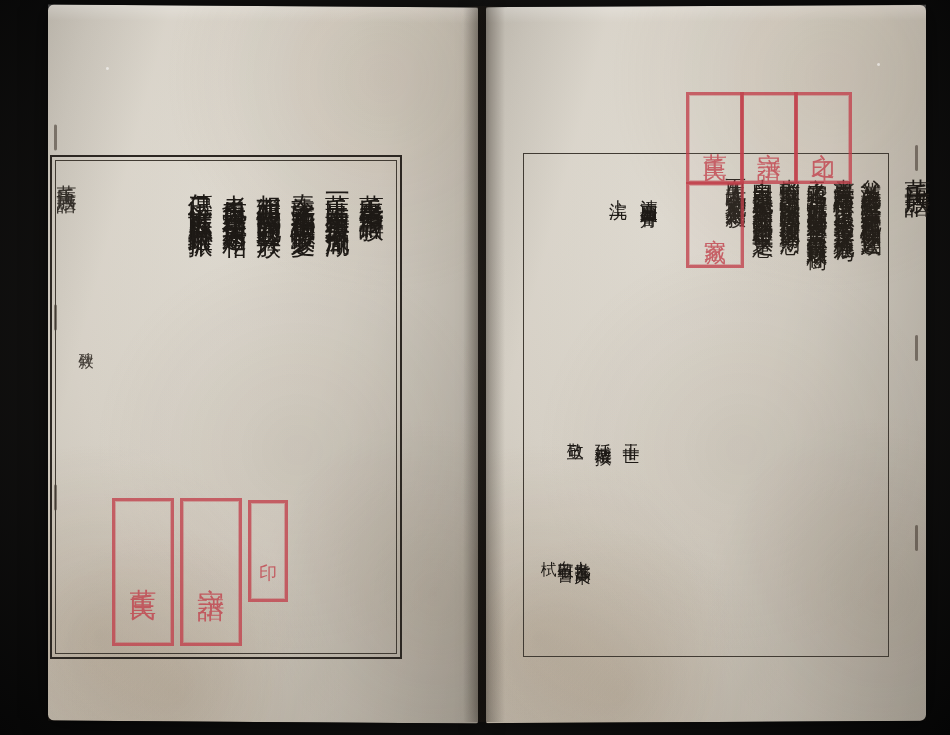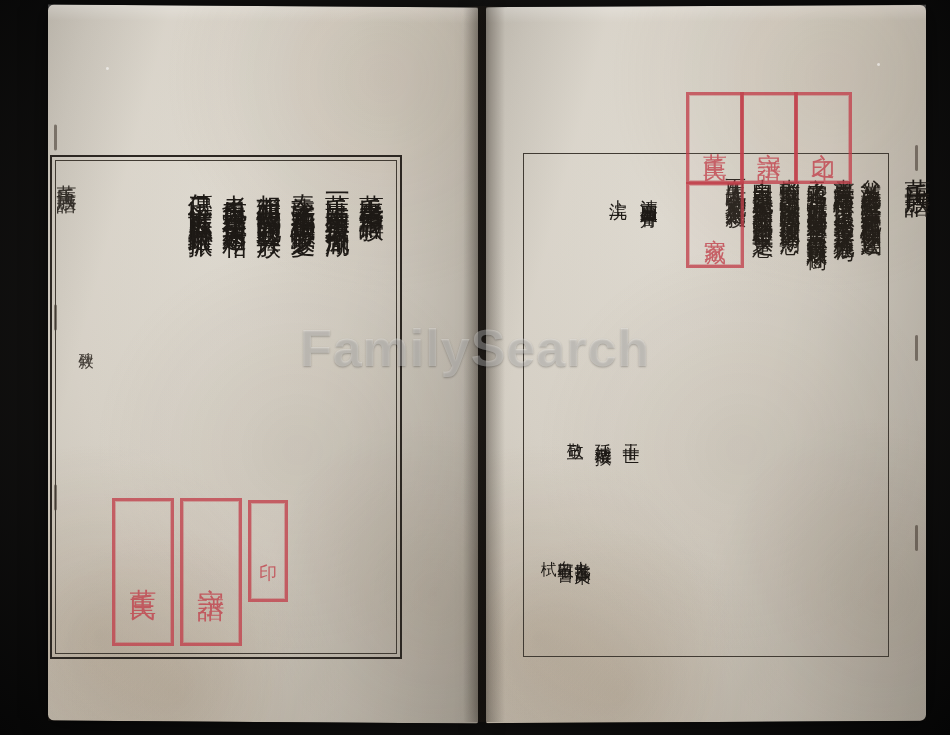--- a/index.html
+++ b/index.html
@@ -362,14 +362,13 @@
     <div class="vcol tiny">九世孫高東</div>
     <div class="vcol tiny">白敬石書</div>
     <div class="vcol tiny">栻</div>
   </div>
 
   <div class="seal seal-4">董氏</div>
   <div class="seal seal-5">宗譜</div>
   <div class="seal seal-6">之印</div>
   <div class="seal seal-7">家藏</div>
 
-  <div class="watermark">FamilySearch</div>
 </div>
 
 </body></html>

